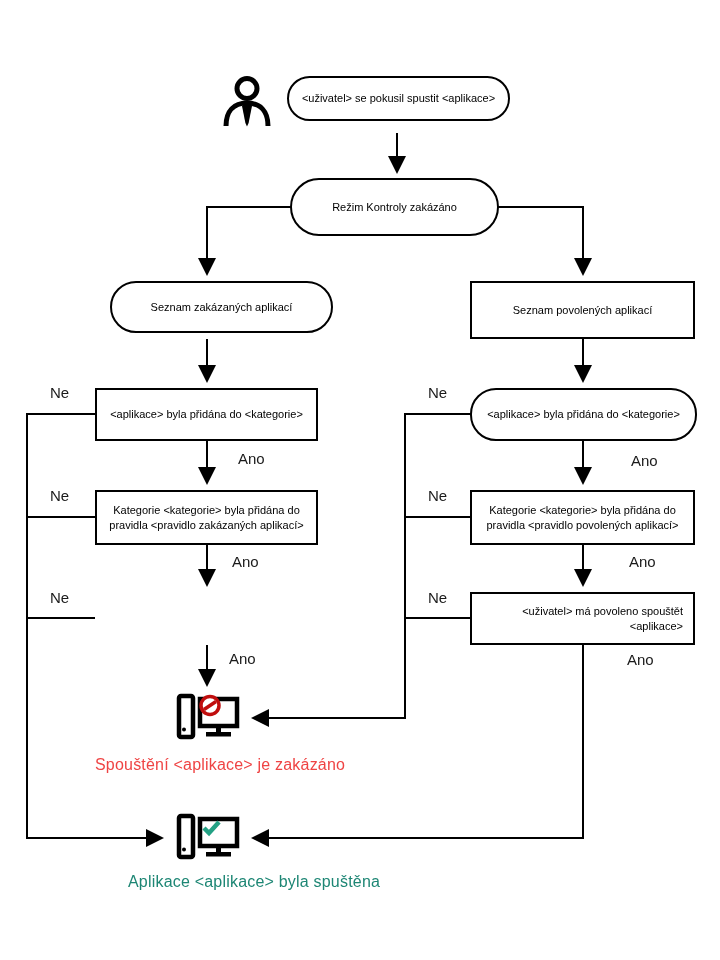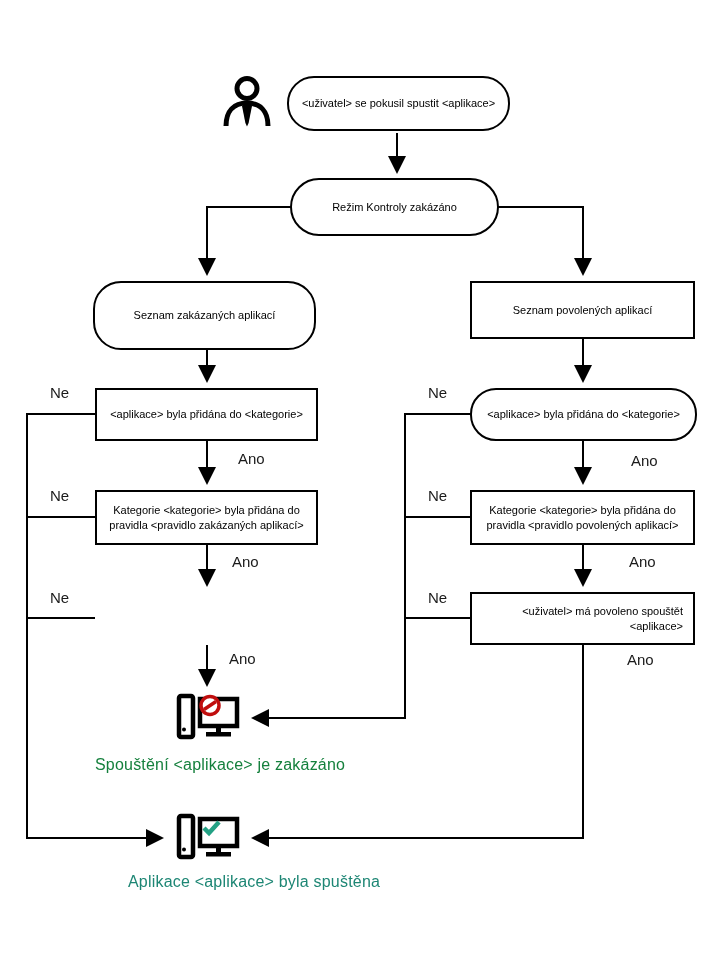--- a/index.html
+++ b/index.html
@@ -15,21 +15,21 @@
   }
   .pill-lg{border-radius:29px;}
   .pill-md{border-radius:27px;}
   .pill-sm{border-radius:26px;}
   .lbl{
     position:absolute;font-size:15px;color:#1a1a1a;white-space:nowrap;
   }
   .result{
     position:absolute;font-size:16px;white-space:nowrap;letter-spacing:.2px;
   }
-  .result-blocked{color:#15803d;}
+  .result-blocked{color:#ef4444;}
   .result-started{color:#1d8674;}
   .icon{position:absolute;}
 </style>
 </head>
 <body>
 
 <div class="canvas">
 
   <svg class="wires" viewBox="0 0 720 960">
     <defs>
@@ -64,25 +64,25 @@
       <path d="M583 645 V838 H255" marker-end="url(#arr)"></path>
     </g>
   </svg>
 
   <svg class="icon" style="left:220px;top:74px;" width="54" height="58" viewBox="0 0 54 58">
     <circle cx="27" cy="14.5" r="10" fill="none" stroke="#000" stroke-width="5"></circle>
     <path d="M6 52 C6 37 14 29 27 29 C40 29 48 37 48 52" fill="none" stroke="#000" stroke-width="5"></path>
     <path d="M27 27 L32 32 L28.6 49 L27 52.5 L25.4 49 L22 32 Z" fill="#000"></path>
   </svg>
 
-  <div class="node pill-md" style="left:287px;top:76px;width:223px;height:55px;">&lt;uživatel&gt; se pokusil spustit &lt;aplikace&gt;</div>
+  <div class="node pill-md" style="left:287px;top:76px;width:223px;height:45px;">&lt;uživatel&gt; se pokusil spustit &lt;aplikace&gt;</div>
 
   <div class="node pill-lg" style="left:290px;top:178px;width:209px;height:58px;">Režim Kontroly zakázáno</div>
 
-  <div class="node" style="left:93px;top:281px;width:223px;height:69px;border-radius:28px;">Seznam zakázaných aplikací</div>
+  <div class="node" style="left:110px;top:281px;width:223px;height:52px;border-radius:28px;">Seznam zakázaných aplikací</div>
 
   <div class="node" style="left:470px;top:281px;width:225px;height:58px;">Seznam povolených aplikací</div>
 
   <div class="node" style="left:95px;top:388px;width:223px;height:53px;">&lt;aplikace&gt; byla přidána do &lt;kategorie&gt;</div>
 
   <div class="node pill-sm" style="left:470px;top:388px;width:227px;height:53px;">&lt;aplikace&gt; byla přidána do &lt;kategorie&gt;</div>
 
   <div class="node" style="left:95px;top:490px;width:223px;height:55px;text-align:center;">Kategorie &lt;kategorie&gt; byla přidána do pravidla &lt;pravidlo zakázaných aplikací&gt;</div>
 
   <div class="node" style="left:470px;top:490px;width:225px;height:55px;">Kategorie &lt;kategorie&gt; byla přidána do pravidla &lt;pravidlo povolených aplikací&gt;</div>

